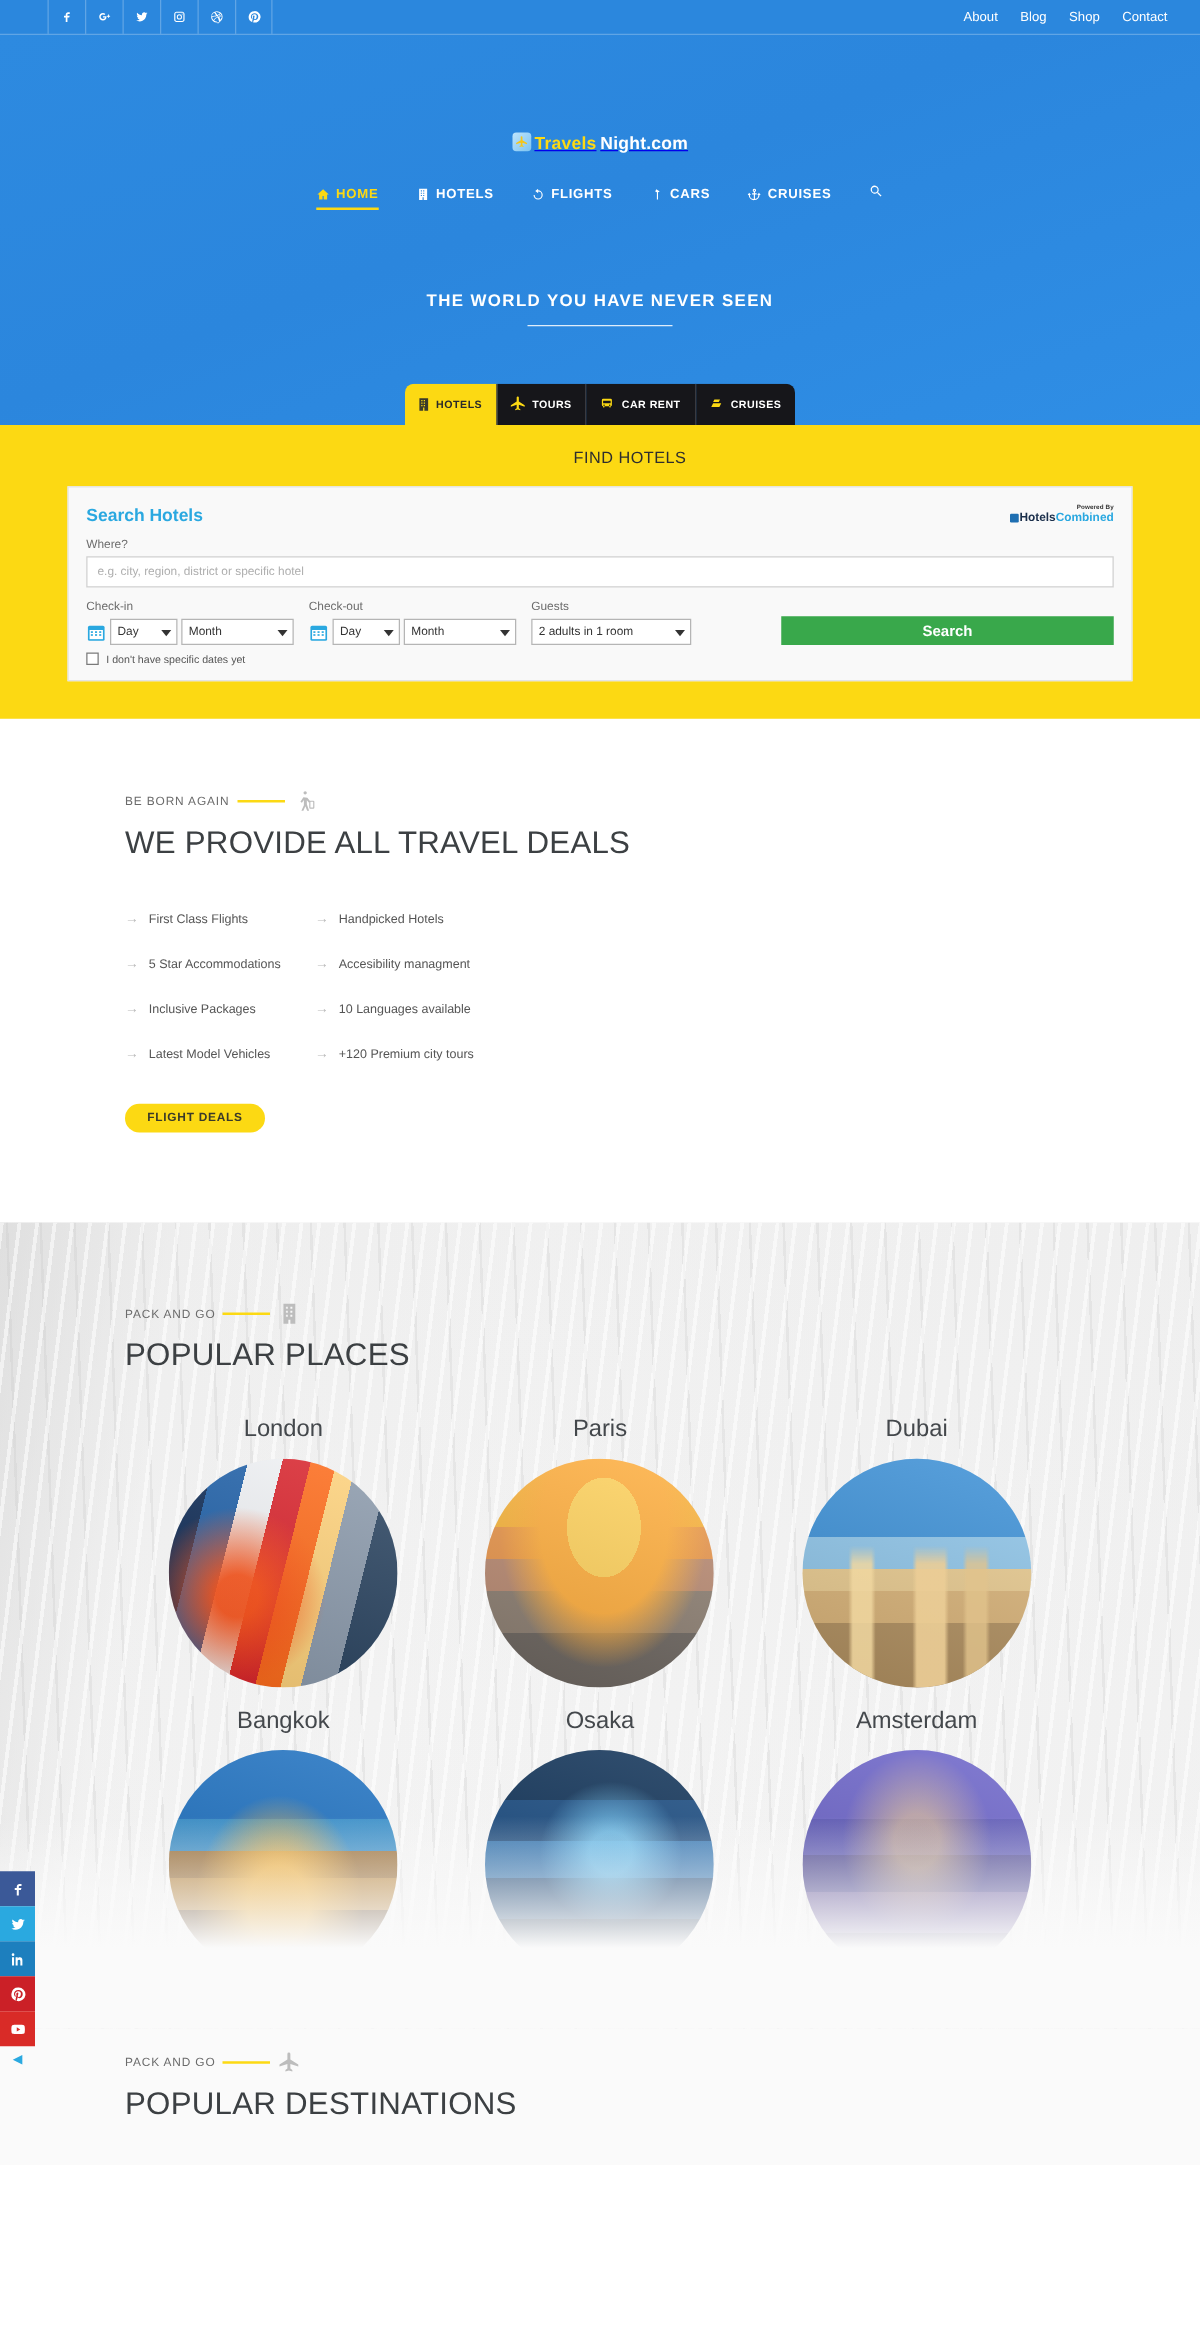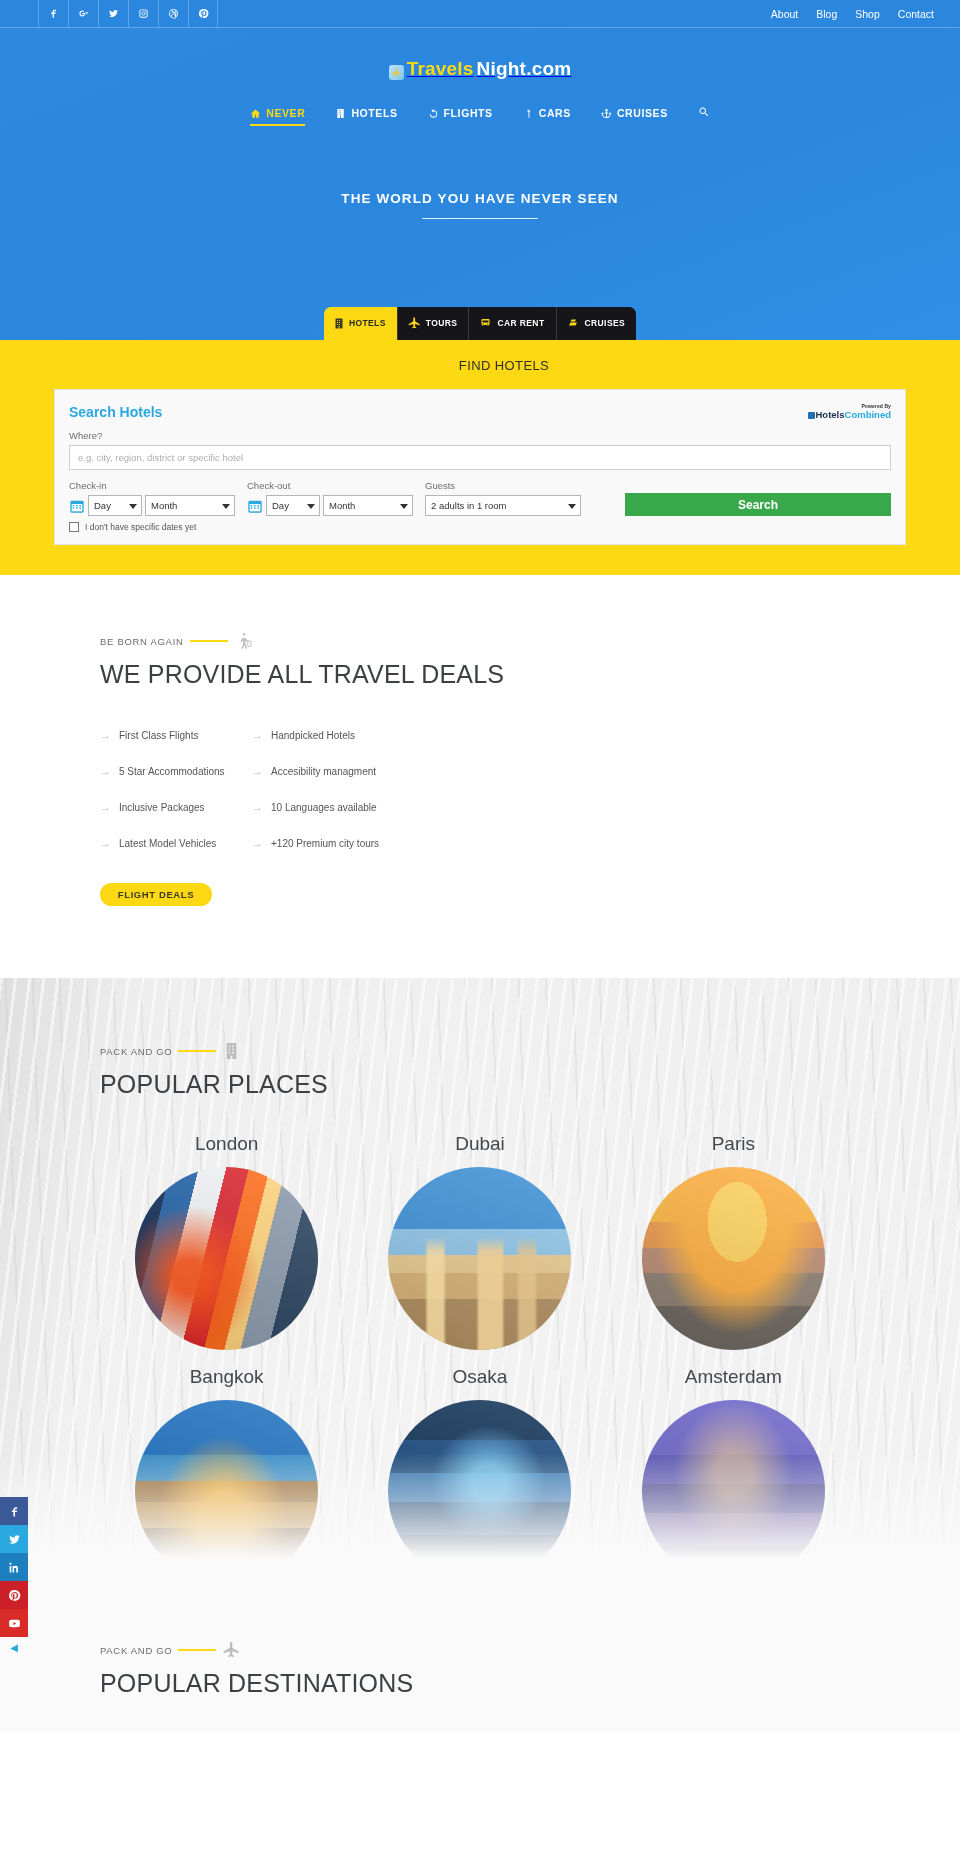--- a/index.html
+++ b/index.html
@@ -33,22 +33,22 @@
 
   
   .hero {
     background: linear-gradient(160deg,#2d8ae0 0%,#2b86dd 45%,#2f8ee5 100%);
     padding-top: 30px;
     position: relative;
     height: 312px;
   }
   .logo-wrap { text-align: center; margin-bottom: 22px; }
   .logo {
-    display: inline-flex; align-items: flex-end; gap: 3px;
-    font-size: 19px; font-weight: bold; letter-spacing: .2px;
+    display: inline-flex; align-items: flex-start; gap: 3px;
+    font-size: 14px; font-weight: bold; letter-spacing: .2px; margin-top: 48px;
   }
   .logo .plane-badge {
     width: 15px; height: 15px; border-radius: 3px;
     background: linear-gradient(135deg,#bfe4fb,#7cc4f2);
     display: inline-flex; align-items: center; justify-content: center;
   }
   .logo .plane-badge svg { width: 11px; height: 11px; fill: #f5c518; }
   .logo .t1 { color: #fcd913; }
   .logo .t2 { color: #ffffff; }
 
@@ -153,21 +153,21 @@
     display: flex; align-items: center; position: relative;
     font-family: "Liberation Sans", sans-serif;
   }
   .sel::after {
     content: ""; position: absolute; right: 4px; top: 50%;
     margin-top: -2px; border-left: 4px solid transparent;
     border-right: 4px solid transparent; border-top: 5px solid #333;
   }
   .sel.day { width: 54px; }
   .sel.month { width: 90px; }
-  .sel.guests { width: 156px; text-align: center; }
+  .sel.guests { width: 128px; text-align: center; }
   .search-btn {
     height: 23px; width: 266px; margin-left: auto;
     background: #39a84b; border: none; color: #fff;
     font-size: 12px; font-weight: bold;
     font-family: "Liberation Sans", sans-serif;
     cursor: pointer;
   }
   .chk-row { display: flex; align-items: flex-start; gap: 6px; margin-top: 6px; }
   .chk {
     width: 10px; height: 10px; border: 1px solid #7a7a7a; background: #fff;
@@ -360,21 +360,21 @@
         <span class="t1">Travels</span>
           <span class="t2">Night.com</span>
       </a>
     </div>
 
     <div class="mainnav">
       <a class="item active" href="#">
         <svg viewBox="0 0 24 24">
             <path d="M12 3L2 12h3v9h6v-6h2v6h6v-9h3L12 3z"></path>
           </svg>
-        <span>NEVER</span>
+        <span>HOME</span>
       </a>
       <a class="item" href="#">
         <svg viewBox="0 0 24 24">
             <path d="M5 2h14v20h-6v-5H11v5H5V2zm3 3v2h2V5H8zm4 0v2h2V5h-2zm-4 4v2h2V9H8zm4 0v2h2V9h-2zm-4 4v2h2v-2H8zm4 0v2h2v-2h-2z"></path>
           </svg>
         <span>HOTELS</span>
       </a>
       <a class="item" href="#">
         <svg viewBox="0 0 24 24">
             <path d="M12 5V2L7 6l5 4V7a6 6 0 11-6 6H4a8 8 0 108-8z"></path>
@@ -591,28 +591,28 @@
     </div>
 
     <div class="grid">
       <div class="place">
         <div class="nm">London</div>
         <div class="circle-img img-london">
             <span class="sheen"></span>
           </div>
       </div>
       <div class="place">
+        <div class="nm">Paris</div>
+        <div class="circle-img img-paris">
+            <span class="sheen"></span>
+          </div>
+      </div>
+      <div class="place">
         <div class="nm">Dubai</div>
         <div class="circle-img img-dubai">
-            <span class="sheen"></span>
-          </div>
-      </div>
-      <div class="place">
-        <div class="nm">Paris</div>
-        <div class="circle-img img-paris">
             <span class="sheen"></span>
           </div>
       </div>
       <div class="place">
         <div class="nm">Bangkok</div>
         <div class="circle-img img-bangkok">
             <span class="sheen"></span>
           </div>
       </div>
       <div class="place">

